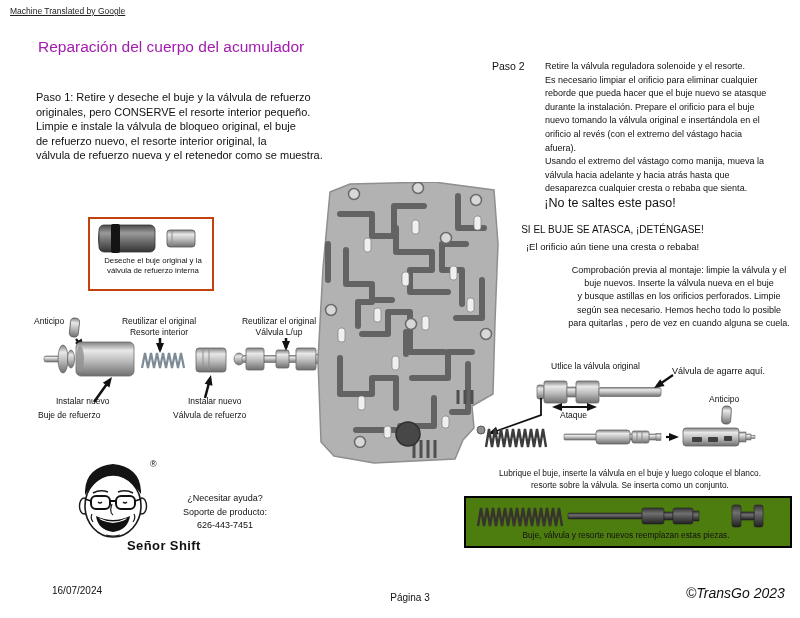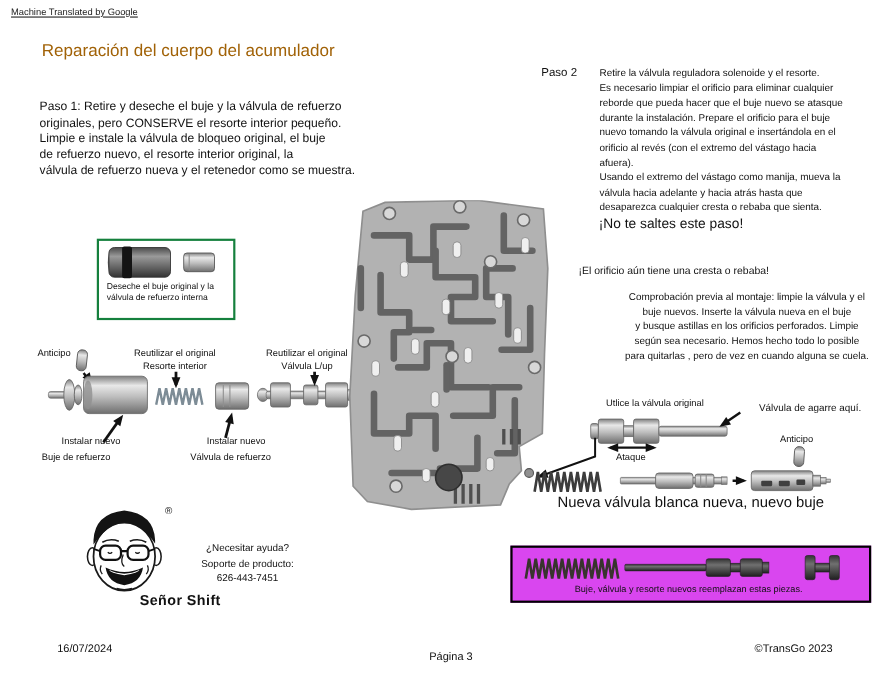--- a/index.html
+++ b/index.html
@@ -2,52 +2,52 @@
 <html><head>
 <meta charset="utf-8">
 <style>
   html,body{margin:0;padding:0;}
   .page{position:relative;width:800px;height:618px;background:#ffffff;overflow:hidden;
         font-family:"Liberation Sans",sans-serif;color:#111;}
   .abs{position:absolute;}
   .pre{white-space:pre-line;}
   .ctr{text-align:center;}
   .watermark{left:10px;top:6px;font-size:8.5px;color:#222;text-decoration:underline;}
-  .title{left:38px;top:38px;font-size:15.5px;color:#a16207;}
+  .title{left:38px;top:38px;font-size:15.5px;color:#a21caf;}
   .paso1{left:36px;top:90px;width:345px;font-size:11px;line-height:14.6px;}
   .paso2-label{left:492px;top:60px;font-size:10.5px;}
   .paso2-body{left:545px;top:60px;width:260px;font-size:9px;line-height:13.6px;}
   .warn1{left:500px;top:196px;width:220px;font-size:12.5px;}
   .warn2{left:490px;top:224px;width:245px;font-size:10px;}
   .warn3{left:490px;top:241px;width:245px;font-size:9.5px;}
   .check{left:480px;top:264px;width:302px;font-size:9px;line-height:13.2px;padding-left:48px;}
-  .discard-box{left:88px;top:217px;width:122px;height:70px;border:2px solid #15803d;background:#fff;}
+  .discard-box{left:88px;top:217px;width:122px;height:70px;border:2px solid #c2410c;background:#fff;text-align:center;}
   .discard-caption{left:7px;top:37px;width:112px;font-size:7.8px;line-height:10px;}
   .lbl{font-size:8.5px;line-height:11px;}
   .anticipo1{left:34px;top:316px;}
   .reuse-spring{left:100px;top:316px;width:118px;}
   .reuse-lup{left:220px;top:316px;width:118px;}
   .inst1a{left:56px;top:396px;}
   .inst1b{left:38px;top:410px;}
   .inst2a{left:188px;top:396px;}
   .inst2b{left:173px;top:410px;}
   .utlice{left:551px;top:361px;}
-  .grip{left:672px;top:366px;font-size:9px;margin-left:18px;}
+  .grip{left:672px;top:366px;font-size:9px;}
   .ataque{left:560px;top:410px;}
   .anticipo2{left:709px;top:394px;}
   .nueva-title{left:478px;top:449px;width:300px;font-size:13.5px;}
   .nueva-desc{left:465px;top:467px;width:330px;font-size:8.3px;line-height:12px;}
-  .replace-box{left:464px;top:496px;width:324px;height:48px;border:2px solid #000;background:#d946ef;}
+  .replace-box{left:464px;top:496px;width:324px;height:48px;border:2px solid #000;background:#4d7c0f;}
   .replace-caption{left:0;top:32px;width:320px;font-size:8.3px;}
   .reg{left:150px;top:459px;font-size:9px;}
   .mascot-name{left:84px;top:538px;font-size:13px;font-weight:600;letter-spacing:.4px;margin-left:43px;}
   .support{left:150px;top:492px;width:150px;font-size:9px;line-height:13.5px;}
   .f-date{left:52px;top:585px;font-size:10px;}
   .f-page{left:360px;top:592px;width:100px;font-size:10px;}
-  .f-copy{left:686px;top:585px;font-size:10px;}
+  .f-copy{left:686px;top:585px;font-size:14px;font-style:italic;}
 </style>
 </head>
 <body>
 
 <div class="page">
 
   <svg width="0" height="0" style="position:absolute" aria-hidden="true">
     <defs>
       <linearGradient id="met" x1="0" y1="0" x2="0" y2="1">
         <stop offset="0" stop-color="#808080"></stop>
@@ -81,20 +81,21 @@
 Es necesario limpiar el orificio para eliminar cualquier
 reborde que pueda hacer que el buje nuevo se atasque
 durante la instalación. Prepare el orificio para el buje
 nuevo tomando la válvula original e insertándola en el
 orificio al revés (con el extremo del vástago hacia
 afuera).
 Usando el extremo del vástago como manija, mueva la
 válvula hacia adelante y hacia atrás hasta que
 desaparezca cualquier cresta o rebaba que sienta.</div>
   <div class="abs warn1 ctr">¡No te saltes este paso!</div>
+  <div class="abs warn2 ctr">SI EL BUJE SE ATASCA, ¡DETÉNGASE!</div>
   <div class="abs warn3 ctr">¡El orificio aún tiene una cresta o rebaba!</div>
   <div class="abs check pre ctr">Comprobación previa al montaje: limpie la válvula y el
 buje nuevos. Inserte la válvula nueva en el buje
 y busque astillas en los orificios perforados. Limpie
 según sea necesario. Hemos hecho todo lo posible
 para quitarlas , pero de vez en cuando alguna se cuela.</div>
 
   <div class="abs discard-box">
     <svg class="abs" style="left:3px;top:3px" width="114" height="32">
       <ellipse cx="9" cy="16.5" rx="4" ry="12" fill="#5a5a5a"></ellipse>
@@ -273,21 +274,22 @@
       <rect x="203" y="5" width="56" height="18" rx="3" fill="url(#met)" stroke="#666" stroke-width="0.8"></rect>
       <rect x="212" y="14" width="10" height="5" rx="1" fill="#3f3f3f"></rect>
       <rect x="228" y="14" width="10" height="5" rx="1" fill="#3f3f3f"></rect>
       <rect x="244" y="13" width="8" height="5" rx="1" fill="#3f3f3f"></rect>
       <rect x="259" y="9" width="7" height="10" fill="url(#met)" stroke="#666" stroke-width="0.6"></rect>
       <rect x="266" y="11" width="5" height="6" fill="url(#met)" stroke="#666" stroke-width="0.5"></rect>
       <rect x="271" y="12.5" width="4" height="3" fill="url(#met)" stroke="#666" stroke-width="0.5"></rect>
     </g>
   </svg>
 
-  <div class="abs ctr nueva-title">Nueva válvula blanca nueva, nuevo buje</div>
+  <div class="abs ctr pre nueva-desc">Lubrique el buje, inserte la válvula en el buje y luego coloque el blanco.
+resorte sobre la válvula. Se inserta como un conjunto.</div>
 
   <div class="abs replace-box">
     <svg class="abs" style="left:4px;top:2px" width="312" height="30">
       <path d="M8,26 l3,-18 3,18 3,-18 3,18 3,-18 3,18 3,-18 3,18 3,-18 3,18 3,-18 3,18 3,-18 3,18 3,-18 3,18 3,-18 3,18 3,-18 3,18 3,-18 3,18 3,-18 3,18 3,-18 3,18 3,-18 3,18" fill="none" stroke="#38332e" stroke-width="2.4"></path>
       <rect x="98" y="13" width="74" height="6" rx="1" fill="url(#metdd)" stroke="#222" stroke-width="0.5"></rect>
       <rect x="172" y="8" width="22" height="16" rx="2" fill="url(#metdd)" stroke="#222" stroke-width="0.6"></rect>
       <rect x="194" y="12" width="9" height="8" fill="url(#metdd)" stroke="#222" stroke-width="0.5"></rect>
       <rect x="203" y="8" width="20" height="16" rx="2" fill="url(#metdd)" stroke="#222" stroke-width="0.6"></rect>
       <rect x="223" y="11" width="6" height="10" fill="url(#metdd)" stroke="#222" stroke-width="0.5"></rect>
       <rect x="262" y="5" width="9" height="22" rx="2" fill="url(#metdd)" stroke="#222" stroke-width="0.6"></rect>

